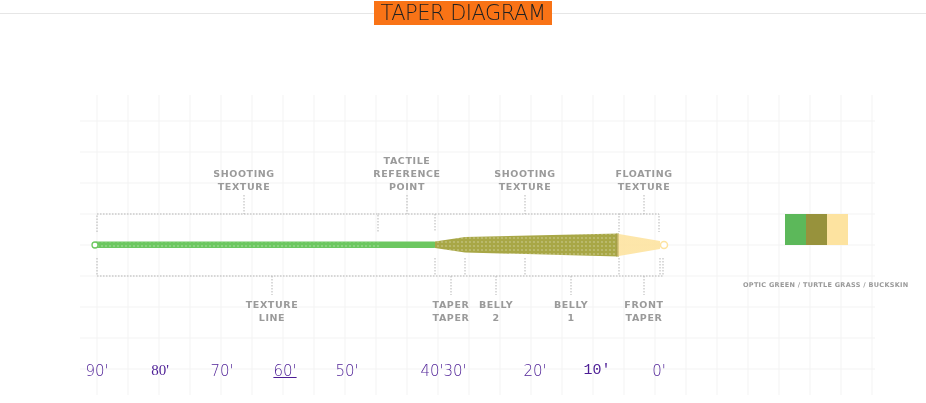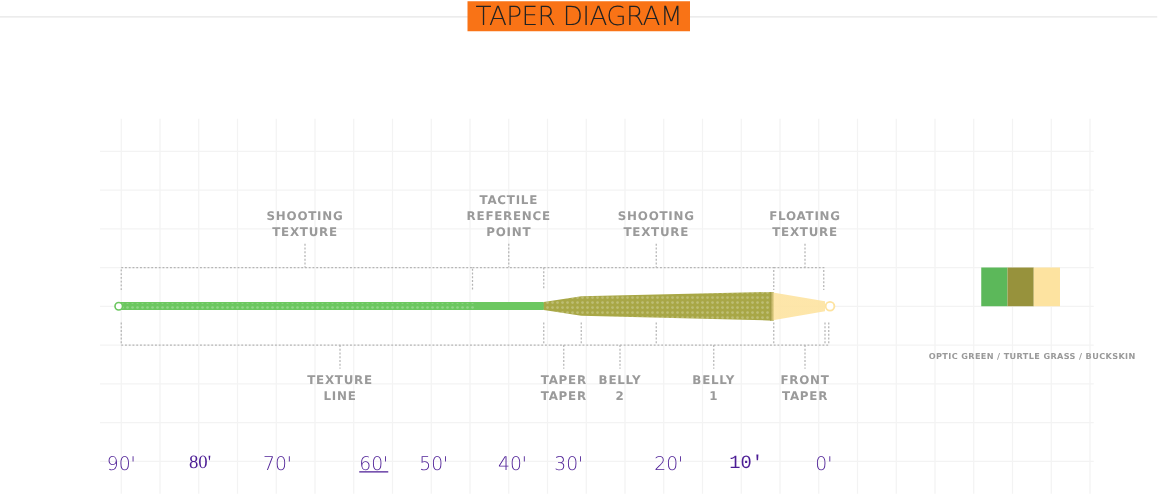--- a/index.html
+++ b/index.html
@@ -151,23 +151,23 @@
   <div class="lbl" style="left:644px;top:298px;">
     <div>FRONT</div>
     <div>TAPER</div>
   </div>
 </div>
 
 <div>
   <div class="axis" style="left:97px;">90'</div>
   <div class="axis" style="left:160px;font-family:Liberation Serif, serif;">80'</div>
   <div class="axis" style="left:222px;text-align:center;">70'</div>
-  <div class="axis" style="left:299px;text-decoration:underline;">60'</div>
+  <div class="axis" style="left:285px;text-decoration:underline;">60'</div>
   <div class="axis" style="left:347px;">50'</div>
-  <div class="axis" style="left:410px;">40'</div>
+  <div class="axis" style="left:432px;">40'</div>
   <div class="axis" style="left:455px;">30'</div>
   <div class="axis" style="left:535px;">20'</div>
   <div class="axis" style="left:597px;font-family:Liberation Mono, monospace;">10'</div>
   <div class="axis" style="left:659px;">0'</div>
 </div>
 
 <div>
   <div class="swatch" style="left:785px;background:#5cb85a;"></div>
   <div class="swatch" style="left:806px;background:#97923c;"></div>
   <div class="swatch" style="left:827px;background:#fde3a0;"></div>

